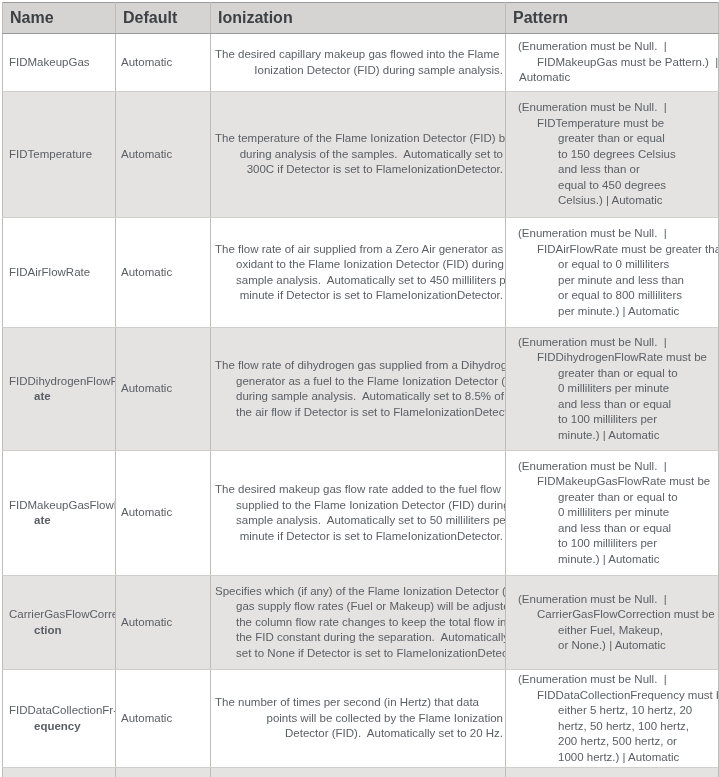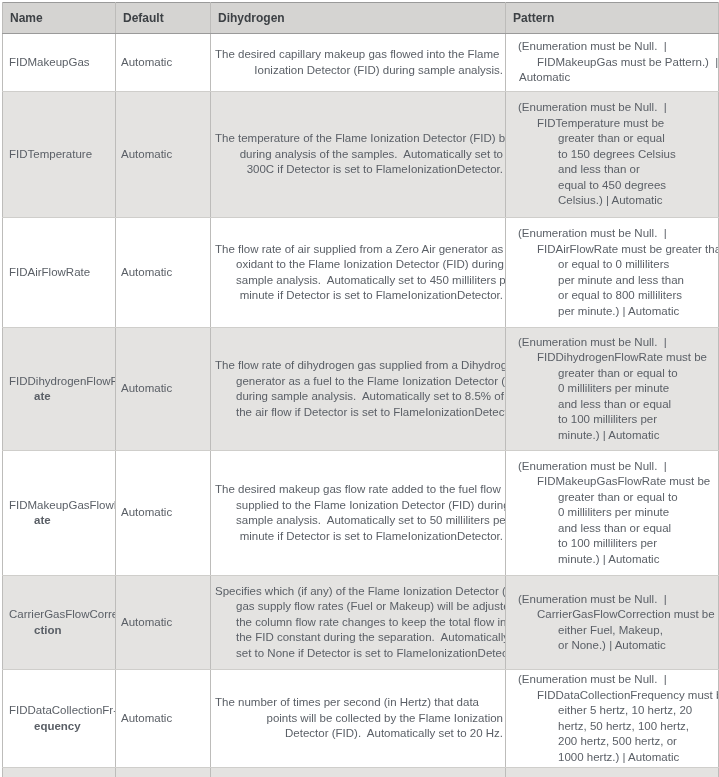--- a/index.html
+++ b/index.html
@@ -18,21 +18,21 @@
     border-collapse: collapse;
     table-layout: fixed;
     width: 716px;
     margin: 2px 0 0 2px;
     border: 1px solid var(--outer-border, #9a9a9a);
   }
 
   th {
     background: var(--header-bg, #d5d4d2);
     color: var(--header-text, #3d4145);
-    font-size: 12px;
+    font-size: 16px;
     font-weight: bold;
     text-align: left;
     vertical-align: middle;
     height: 31px;
     padding: 2px 4px 2px 7px;
     border-left: 1px solid var(--v-border, #b7b6b4);
     border-right: 1px solid var(--v-border, #b7b6b4);
     border-bottom: 1px solid var(--outer-border, #9a9a9a);
   }
 
@@ -86,21 +86,21 @@
     <colgroup>
       <col style="width:113px">
       <col style="width:95px">
       <col style="width:295px">
       <col style="width:213px">
     </colgroup>
     <thead>
       <tr>
         <th>Name</th>
         <th>Default</th>
-        <th>Dihydrogen</th>
+        <th>Ionization</th>
         <th>Pattern</th>
       </tr>
     </thead>
     <tbody>
         <tr>
           <td class="td-name">
             <div class="line">FIDMakeupGas</div>
           </td>
           <td class="td-default">
             <div class="line">Automatic</div>

